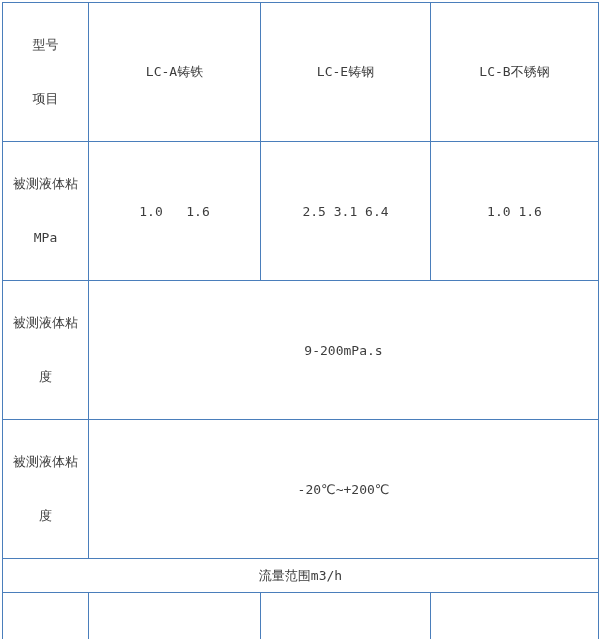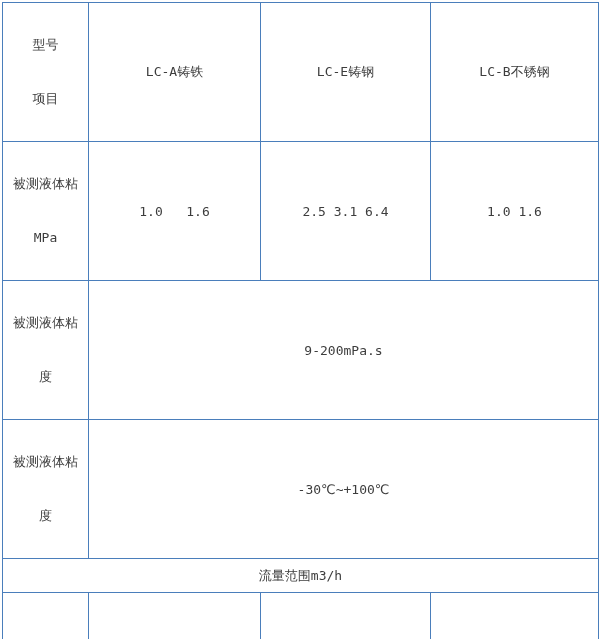--- a/index.html
+++ b/index.html
@@ -69,21 +69,21 @@
       <div>度</div>
     </td>
     <td colspan="6">9-200mPa.s</td>
   </tr>
 
   <tr class="r4">
     <td class="two-line">
       <div>被测液体粘</div>
       <div>度</div>
     </td>
-    <td colspan="6">-30℃~+100℃</td>
+    <td colspan="6">-20℃~+200℃</td>
   </tr>
 
   <tr class="r5">
     <td colspan="7">流量范围m3/h</td>
   </tr>
 
   <tr class="r6">
     <td rowspan="2" class="modeldn">
       <div class="model-top">型号</div>
       

